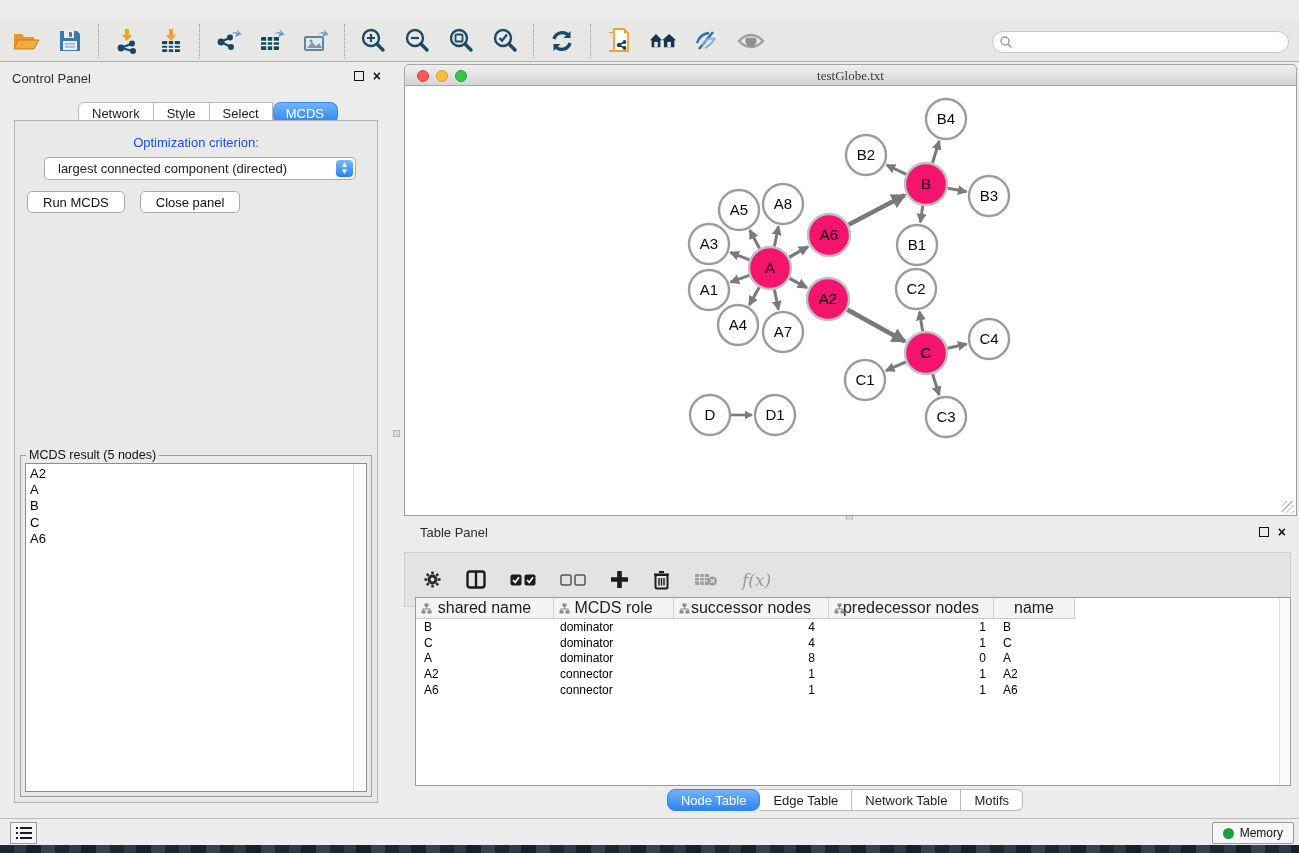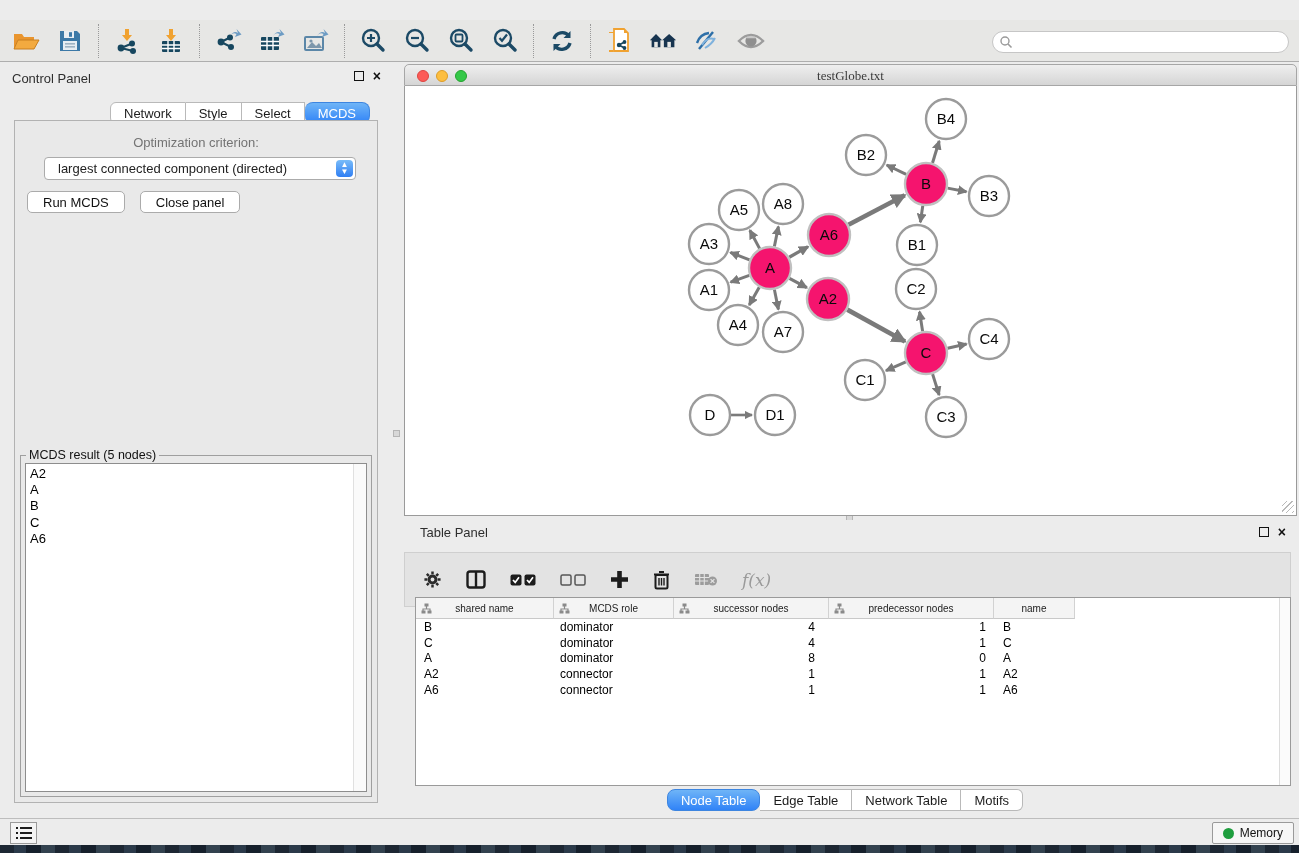--- a/index.html
+++ b/index.html
@@ -28,28 +28,28 @@
   .searchbox { position:absolute; right:10px; top:11px; width:297px; height:22px; background:#fff;
     border:1px solid #c6c6c6; border-radius:11px; display:flex; align-items:center; padding-left:6px; }
   .searchbox input { border:none; outline:none; flex:1; height:18px; font-size:12px; background:transparent; font-family:"Liberation Sans",sans-serif; }
 
   
   .control-panel { position:absolute; left:0; top:62px; width:391px; height:756px; background:#ececec; }
   .cp-header { position:absolute; left:12px; top:9px; font-size:13px; color:#2e2e2e; }
   .panel-winbtns { position:absolute; right:10px; top:9px; display:flex; gap:9px; align-items:center; }
   .float-btn { width:10px; height:10px; border:1.6px solid #111; background:transparent; display:inline-block; }
   .close-btn { font-weight:bold; font-size:14px; line-height:10px; color:#111; }
-  .cp-tabs { position:absolute; left:78px; top:40px; display:flex;margin-left:32px; }
+  .cp-tabs { position:absolute; left:78px; top:40px; display:flex; }
   .tabbtn { height:22px; padding:0 13px; background:#fff; border:1px solid #b9b9b9; border-left:none;
     font-size:13px; color:#1c1c1c; display:flex; align-items:center; }
   .tabbtn:first-child { border-left:1px solid #b9b9b9; border-radius:6px 0 0 6px; }
   .tabbtn:last-child { border-radius:0 6px 6px 0; }
   .tabbtn.active { background:linear-gradient(#6fb5f7,#3083f7); color:#fff; border-color:#3d85e0;border-radius:8px; }
   .cp-content { position:absolute; left:14px; right:13px; top:58px; bottom:15px; background:#e9e9e9; border:1px solid #b2b2b2; }
-  .opt-label { position:absolute; left:0; right:0; top:14px; text-align:center; color:#737373; }
+  .opt-label { position:absolute; left:0; right:0; top:14px; text-align:center; color:#1d4ed8; }
   .dropdown { position:absolute; left:29px; right:21px; top:36px; height:23px; background:#fff;
     border:1px solid #ababab; border-radius:4px; display:flex; align-items:center; padding-left:13px; font-size:13px; }
   .dd-stepper { position:absolute; right:2px; top:2px; bottom:2px; width:17px; border-radius:4px;
     background:linear-gradient(#79bcf9,#2f7ef3); display:flex; flex-direction:column; align-items:center; justify-content:center; gap:1px; }
   .dd-stepper span { color:#fff; font-size:8px; line-height:6px; }
   .cp-buttons { position:absolute; left:12px; right:0; top:70px; display:flex; justify-content:flex-start; gap:15px; }
   .pushbtn { height:22px; padding:0 15px; background:#fff; border:1px solid #ababab; border-radius:5px; font-size:13px;
     display:flex; align-items:center; color:#111; }
   .resultbox { position:absolute; left:5px; right:5px; top:334px; bottom:5px; border:1px solid #9f9f9f; background:#e9e9e9; }
   .resultbox .legend { position:absolute; left:5px; top:-8px; background:#e9e9e9; padding:0 3px; font-size:12.5px; color:#111; }
@@ -76,21 +76,21 @@
   .table-panel { position:absolute; left:391px; top:520px; right:0; height:298px; background:#ececec; }
   .tp-title { position:absolute; left:29px; top:5px; font-size:13px; color:#2e2e2e; }
   .tp-toolbar { position:absolute; left:13px; right:8px; top:32px; height:55px; background:#e3e3e3;
     border:1px solid #cfcfcf; display:flex; align-items:center; gap:24px; padding-left:18px; }
   .tp-toolbar .icon { display:flex; align-items:center; justify-content:center; }
   .fx { font-family:"DejaVu Serif", serif; font-style:italic; font-size:17px; color:#9a9a9a; }
   .datatable { position:absolute; left:24px; right:8px; top:77px; bottom:32px; background:#fff; border:1px solid #9a9a9a; overflow:hidden; }
   .dt-scrollcol { position:absolute; right:0; top:0; bottom:0; width:11px; border-left:1px solid #dcdcdc; background:#fbfbfb; }
   .dt-header { display:flex; height:21px; }
   .dt-hcell { position:relative; background:#f4f4f4; border-right:1px solid #d2d2d2; border-bottom:1px solid #c9c9c9;
-    font-size:10px; color:#222; display:flex; align-items:center; justify-content:center; }
+    font-size:16px; color:#222; display:flex; align-items:center; justify-content:center; }
   .dt-hcell .treeicon { position:absolute; left:5px; top:5px; }
   .dt-row { display:flex; height:15.7px; align-items:center; }
   .dt-cell { font-size:12px; color:#000; overflow:hidden; white-space:nowrap; }
   .tp-tabs { position:absolute; left:0; right:0; bottom:7px; display:flex; justify-content:center; }
   .tp-tabs .tabbtn { height:22px; }
 
   
   .statusbar { position:absolute; left:0; top:818px; width:100%; height:27px; background:#ececec; border-top:1px solid #bdbdbd; }
   .list-btn { position:absolute; left:10px; top:3px; width:27px; height:22px; background:#f4f4f4; border:1px solid #9a9a9a;
     display:flex; align-items:center; justify-content:center; }

